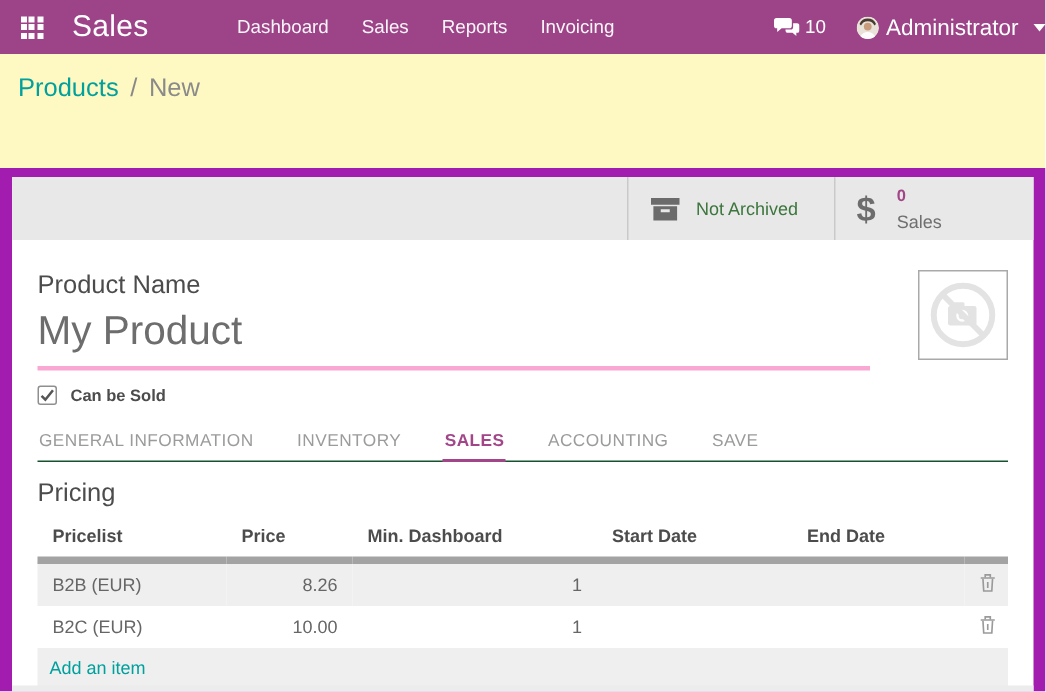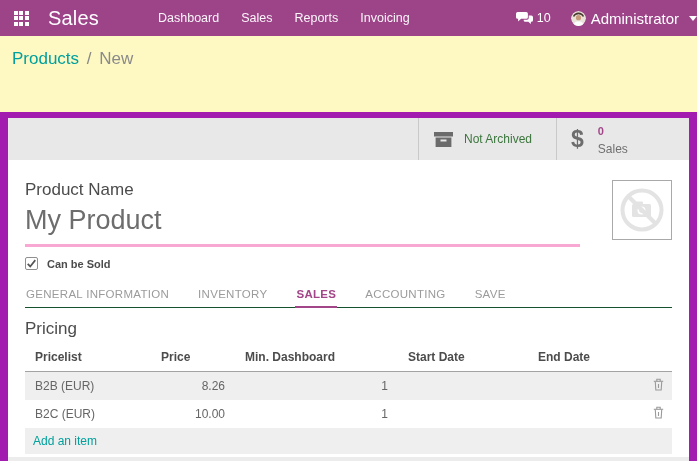--- a/index.html
+++ b/index.html
@@ -77,21 +77,21 @@
 
   
   table.pricing { width:100%; border-collapse:collapse; margin-top:7px; font-size:12px; table-layout:fixed; }
   table.pricing col.c-pricelist { width:126px; }
   table.pricing col.c-price { width:84px; }
   table.pricing col.c-qty { width:163px; }
   table.pricing col.c-start { width:130px; }
   table.pricing col.c-end { width:115px; }
   table.pricing col.c-del { width:29px; }
   table.pricing th { font-weight:bold; color:#4c4c4c; text-align:left; padding:4px 10px 7px 10px;
-                     border-bottom:1px solid #a3a3a3; white-space:nowrap; }
+                     border-bottom:5px solid #a3a3a3; white-space:nowrap; }
   table.pricing td { padding:6px 10px; color:#666; height:25px; }
   td.num, th.num-h { }
   td.num { text-align:right; padding-right:5px; }
   tr.row-odd td { background:#efefef; }
   tr.row-even td { background:#fff; }
   td.del-cell { text-align:right; padding-right:3px; cursor:pointer; }
   tr.add-row td { background:#efefef; color:#00a09d; cursor:pointer; padding-left:8px; }
 
   .bottom-strip { position:absolute; bottom:0; left:0; right:0; height:4px; background:#ececec; }
 

